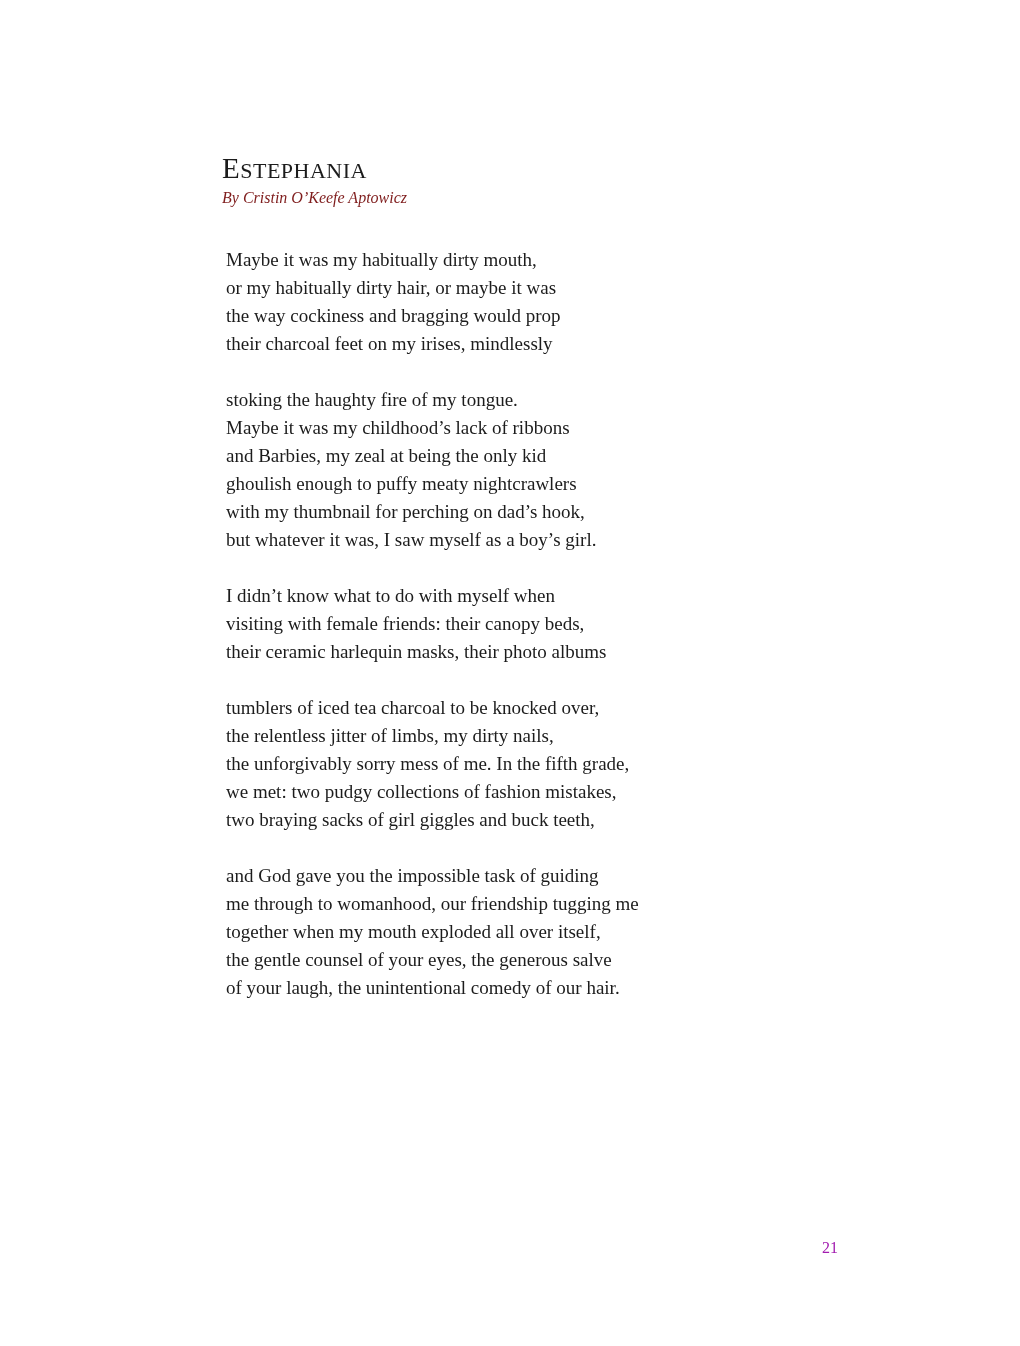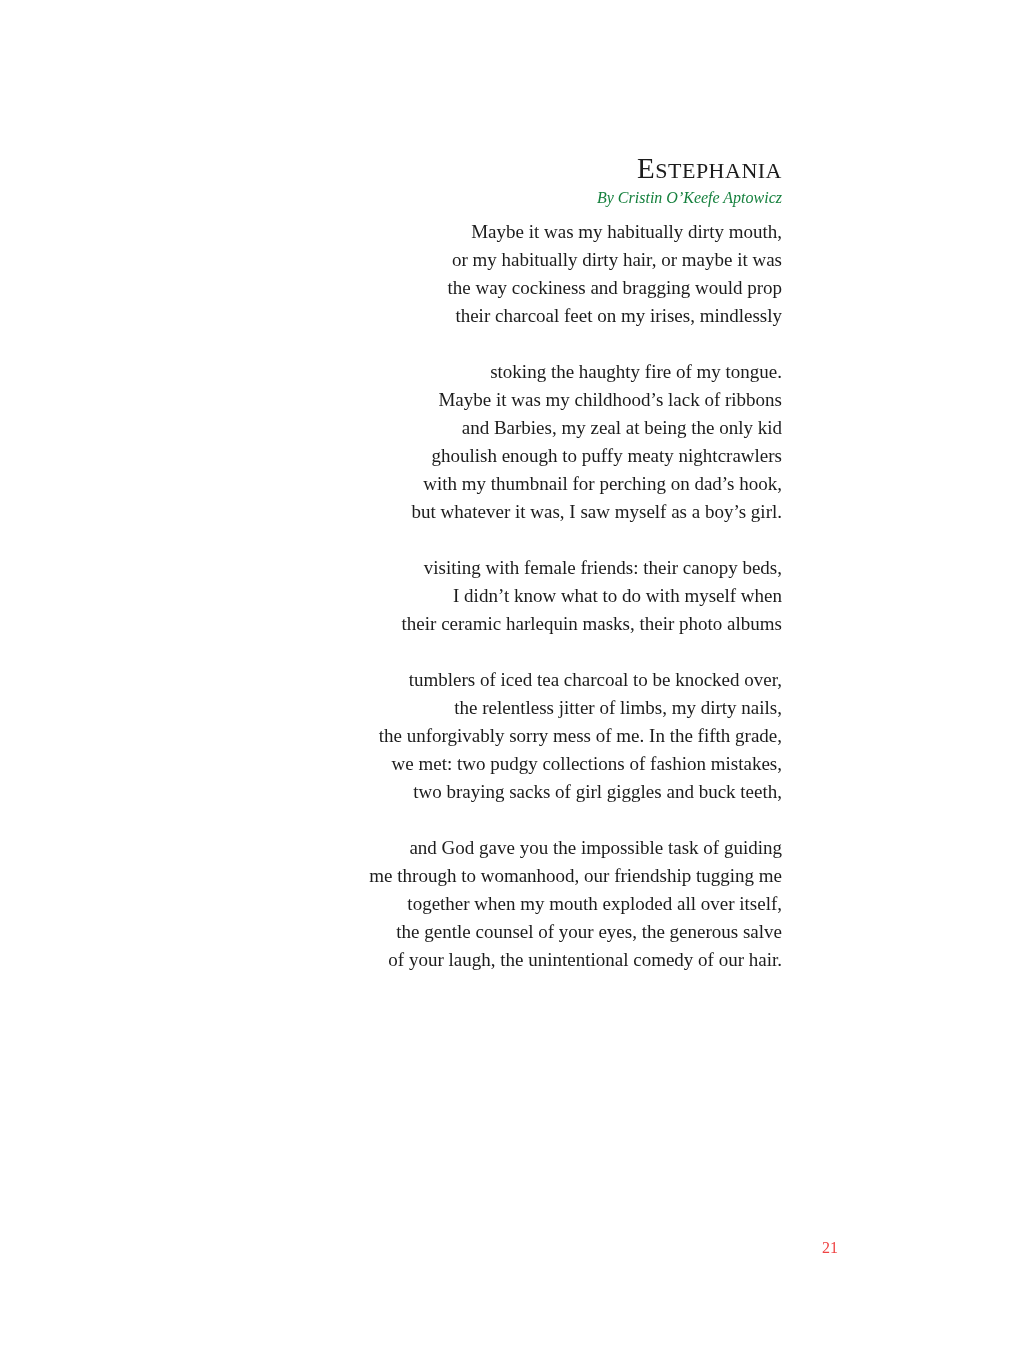--- a/index.html
+++ b/index.html
@@ -13,58 +13,57 @@
     background: #ffffff;
     font-family: "Liberation Serif", "DejaVu Serif", serif;
     color: #1c1c1c;
     overflow: hidden;
   }
   .content {
     position: absolute;
     left: 222px;
     top: 150px;
     width: 560px;
-    text-align: right;
   }
   h1.poem-title {
     font-weight: 400;
     line-height: 34px;
     white-space: nowrap;
     letter-spacing: 0.5px;
   }
   h1.poem-title .cap {
     font-size: 29px;
   }
   h1.poem-title .rest {
     font-size: 22px;
   }
   .byline {
     font-style: italic;
     font-size: 16px;
     line-height: 20px;
-    margin-bottom: 10px;
-    color: #15803d;
+    margin-bottom: 38px;
+    color: #7f1d1d;
   }
   .poem {
     font-size: 19px;
   }
   .stanza {
     margin: 0 0 28px 4px;
   }
   .line {
     display: block;
     line-height: 28px;
   }
   .page-number {
     position: absolute;
     left: 822px;
     top: 1238px;
     font-size: 16px;
     line-height: 20px;
-    color: #ef4444;
+    color: #a21caf;
   }
 </style>
 </head>
 <body>
 
 <div class="page">
   <div class="content">
 
     <h1 class="poem-title"><span class="cap">E</span><span class="rest">STEPHANIA</span></h1>
 
@@ -82,22 +81,22 @@
       <p class="stanza">
         <span class="line">stoking the haughty fire of my tongue.</span>
         <span class="line">Maybe it was my childhood’s lack of ribbons</span>
         <span class="line">and Barbies, my zeal at being the only kid</span>
         <span class="line">ghoulish enough to puffy meaty nightcrawlers</span>
         <span class="line">with my thumbnail for perching on dad’s hook,</span>
         <span class="line">but whatever it was, I saw myself as a boy’s girl.</span>
       </p>
 
       <p class="stanza">
+        <span class="line">I didn’t know what to do with myself when</span>
         <span class="line">visiting with female friends: their canopy beds,</span>
-        <span class="line">I didn’t know what to do with myself when</span>
         <span class="line">their ceramic harlequin masks, their photo albums</span>
       </p>
 
       <p class="stanza">
         <span class="line">tumblers of iced tea charcoal to be knocked over,</span>
         <span class="line">the relentless jitter of limbs, my dirty nails,</span>
         <span class="line">the unforgivably sorry mess of me. In the fifth grade,</span>
         <span class="line">we met: two pudgy collections of fashion mistakes,</span>
         <span class="line">two braying sacks of girl giggles and buck teeth,</span>
       </p>

